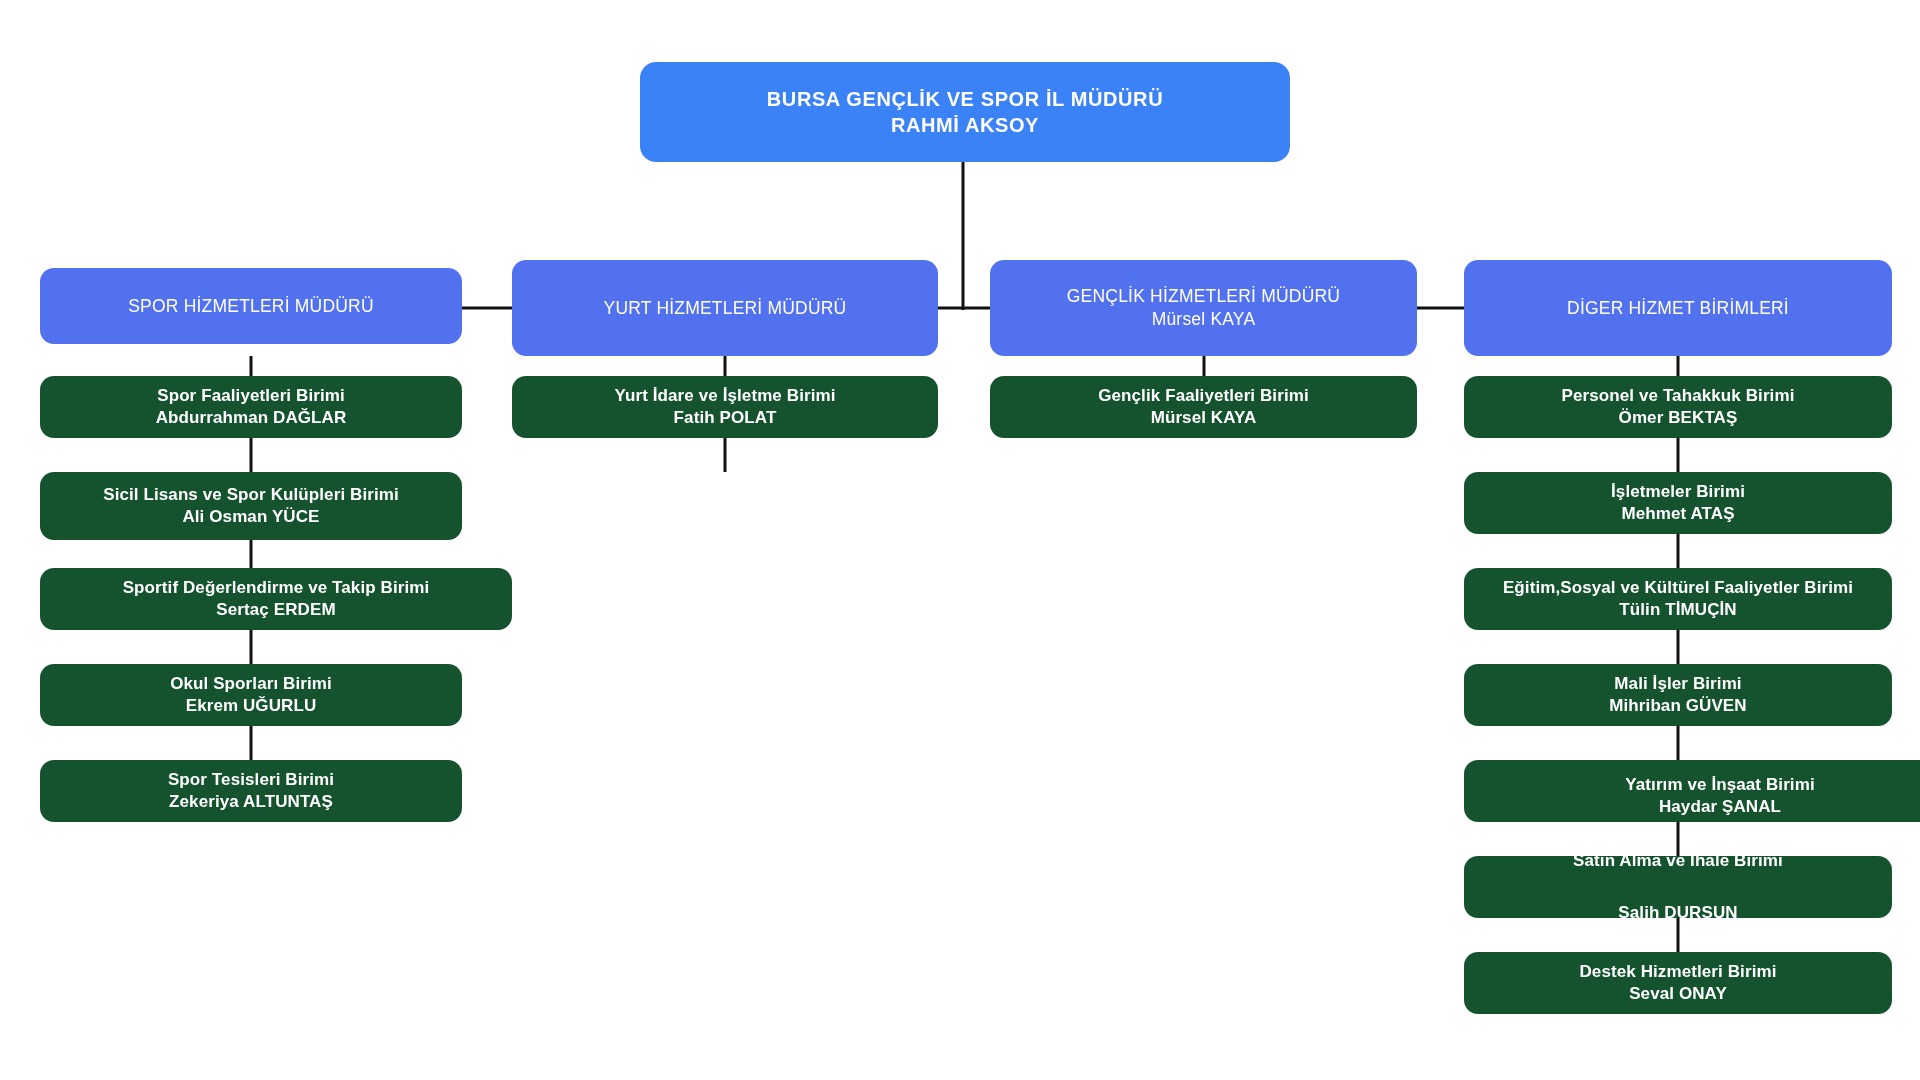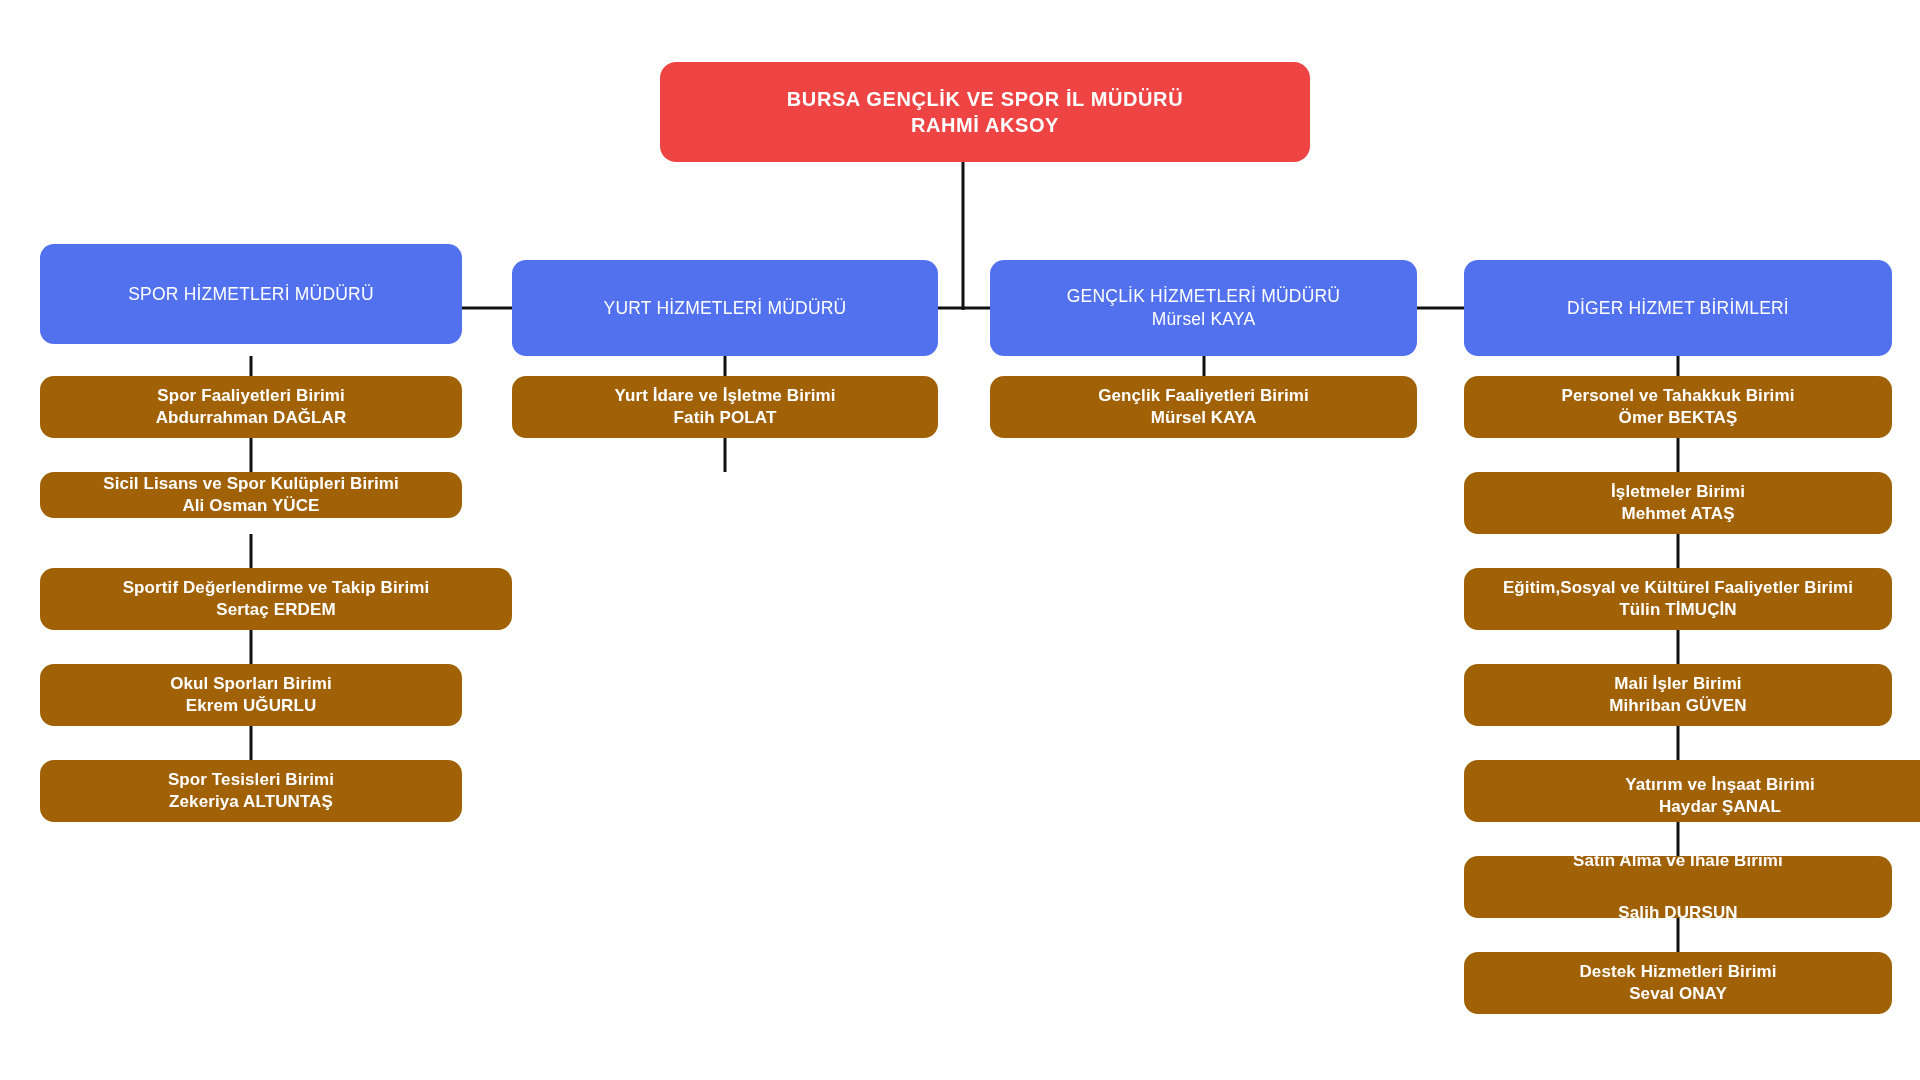--- a/index.html
+++ b/index.html
@@ -46,38 +46,37 @@
     color: #ffffff;
     line-height: 1.30;
     padding: 4px 10px;
     overflow: hidden;
   }
 
   .node .line { display: block; white-space: nowrap; }
 
   
   .node.root {
-    background: #ef4444;
+    background: #3b82f6;
     border-radius: 16px;
     font-weight: bold;
     font-size: 20px;
     letter-spacing: 0.6px;
-    margin-left: 20px;
   }
 
   
   .node.dept {
     background: #5271ee;
     font-size: 17.5px;
     letter-spacing: 0.2px;
   }
 
   
   .node.unit {
-    background: #a16207;
+    background: #14532d;
     font-size: 17px;
     font-weight: bold;
     letter-spacing: 0.1px;
   }
   .node.unit .line { font-weight: bold; }
 </style>
 </head>
 <body>
 
 <div id="chart-root">
@@ -104,28 +103,28 @@
       <line x1="1678" y1="726" x2="1678" y2="760" stroke="#111111" stroke-width="3"></line>
       <line x1="1678" y1="822" x2="1678" y2="856" stroke="#111111" stroke-width="3"></line>
       <line x1="1678" y1="918" x2="1678" y2="952" stroke="#111111" stroke-width="3"></line>
     </svg>
 
   <div class="node root" style="left:640px; top:62px; width:650px; height:100px;">
     <span class="line">BURSA GENÇLİK VE SPOR İL MÜDÜRÜ</span>
     <span class="line">RAHMİ AKSOY</span>
   </div>
 
-<div class="node dept" style="left: 40px; top: 244px; width: 422px; height: 100px;">
+<div class="node dept" style="left: 40px; top: 268px; width: 422px; height: 76px;">
       <span class="line">SPOR HİZMETLERİ MÜDÜRÜ</span>
     </div>
     <div class="node unit" style="left: 40px; top: 376px; width: 422px; height: 62px;">
       <span class="line">Spor Faaliyetleri Birimi</span>
       <span class="line">Abdurrahman DAĞLAR</span>
     </div>
-    <div class="node unit" style="left: 40px; top: 472px; width: 422px; height: 46px;">
+    <div class="node unit" style="left: 40px; top: 472px; width: 422px; height: 68px;">
       <span class="line">Sicil Lisans ve Spor Kulüpleri Birimi</span>
       <span class="line">Ali Osman YÜCE</span>
     </div>
     <div class="node unit" style="left: 40px; top: 568px; width: 472px; height: 62px;">
       <span class="line">Sportif Değerlendirme ve Takip Birimi</span>
       <span class="line">Sertaç ERDEM</span>
     </div>
     <div class="node unit" style="left: 40px; top: 664px; width: 422px; height: 62px;">
       <span class="line">Okul Sporları Birimi</span>
       <span class="line">Ekrem UĞURLU</span>

